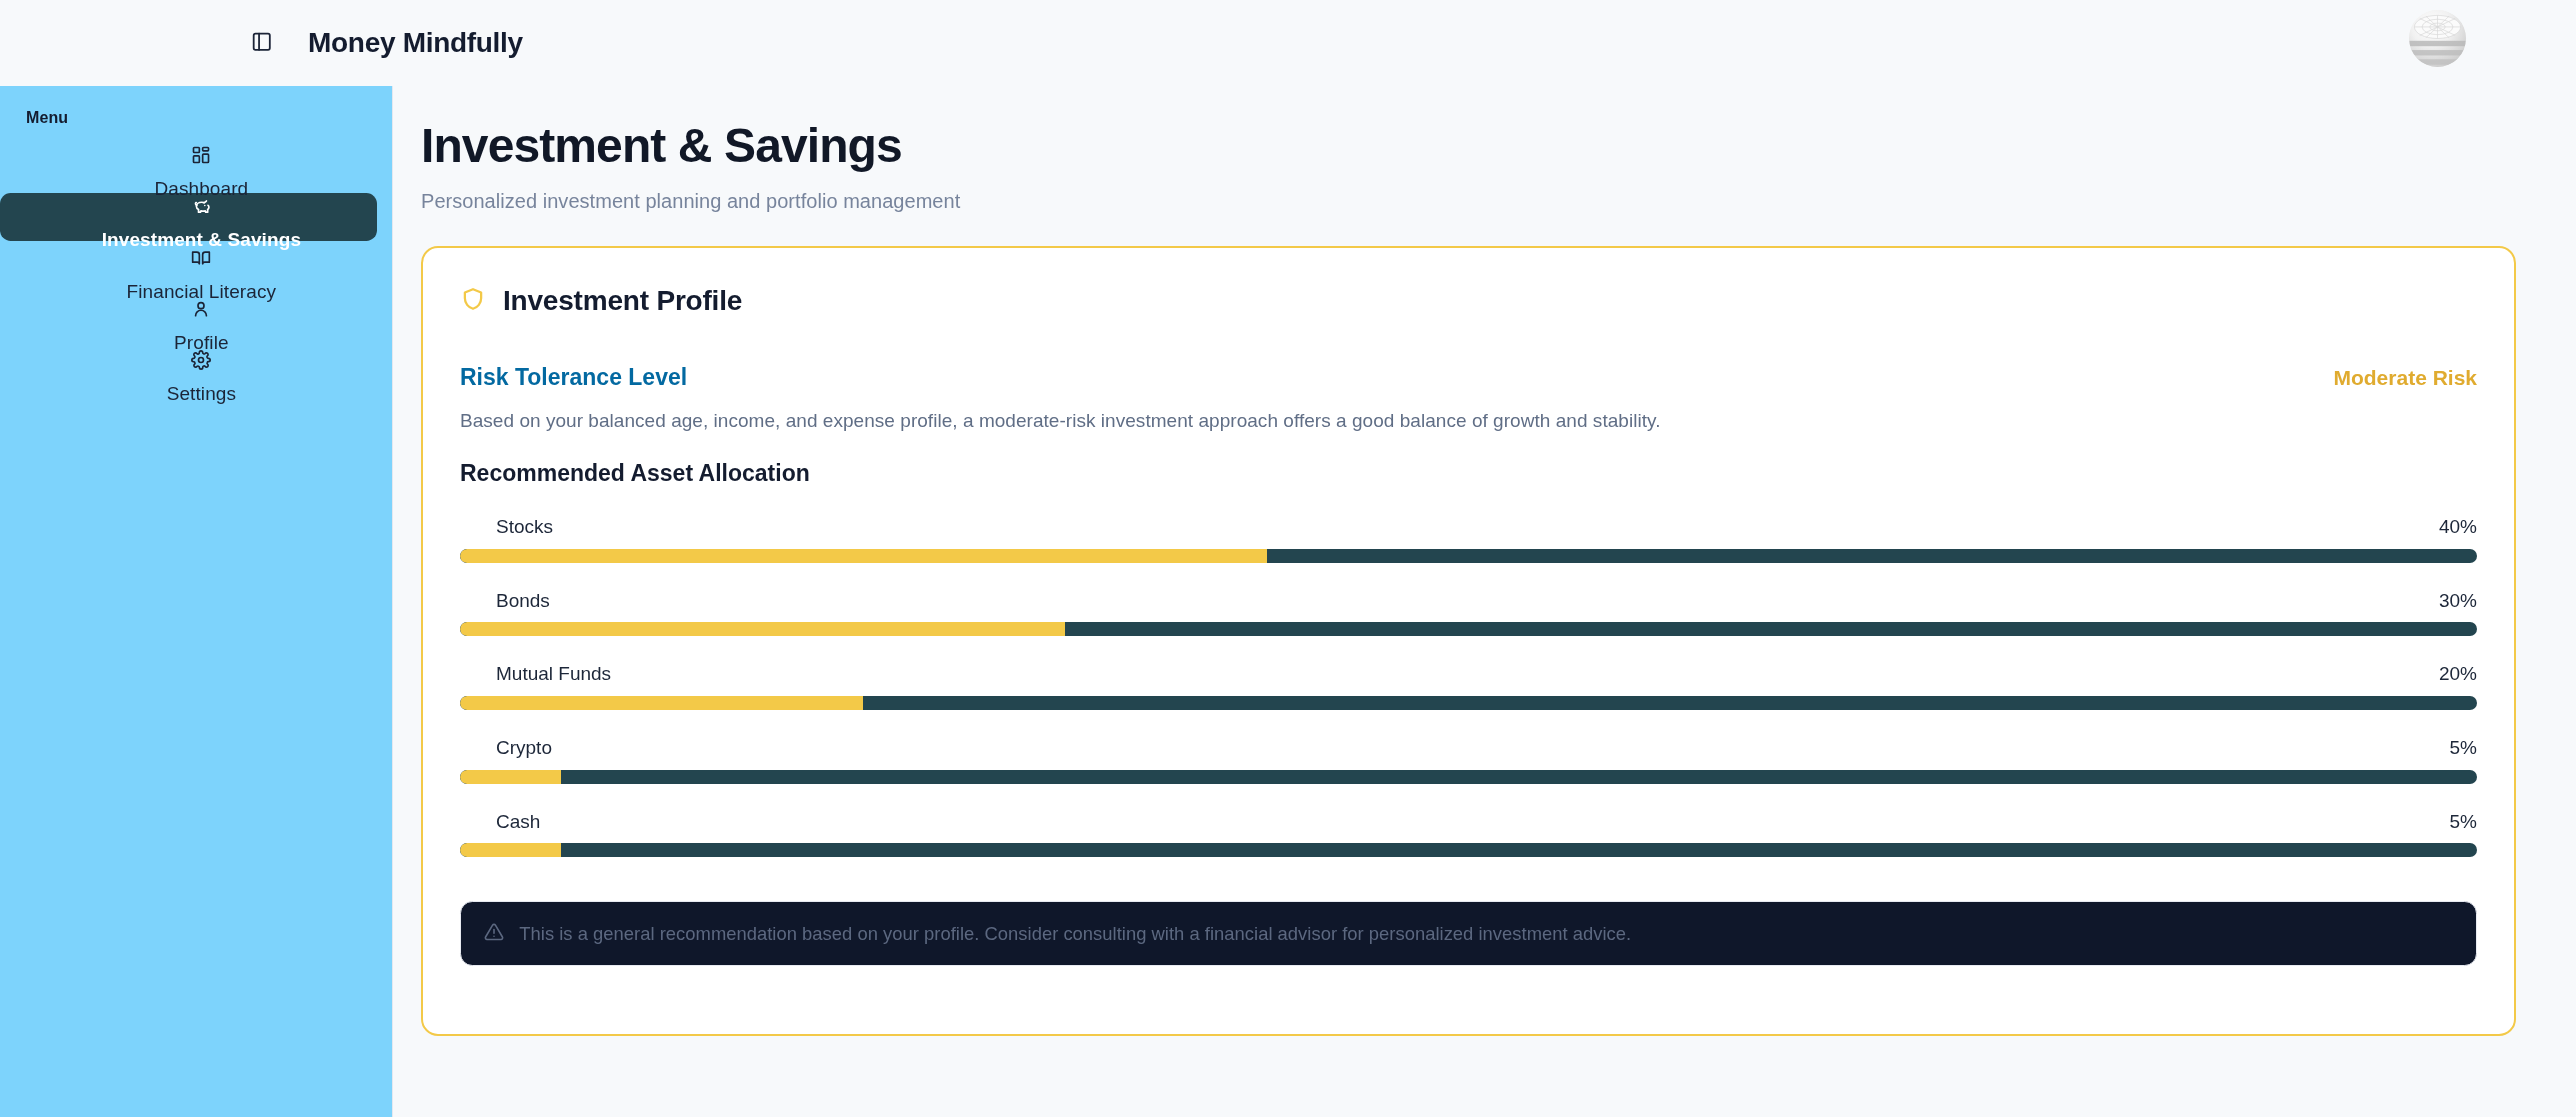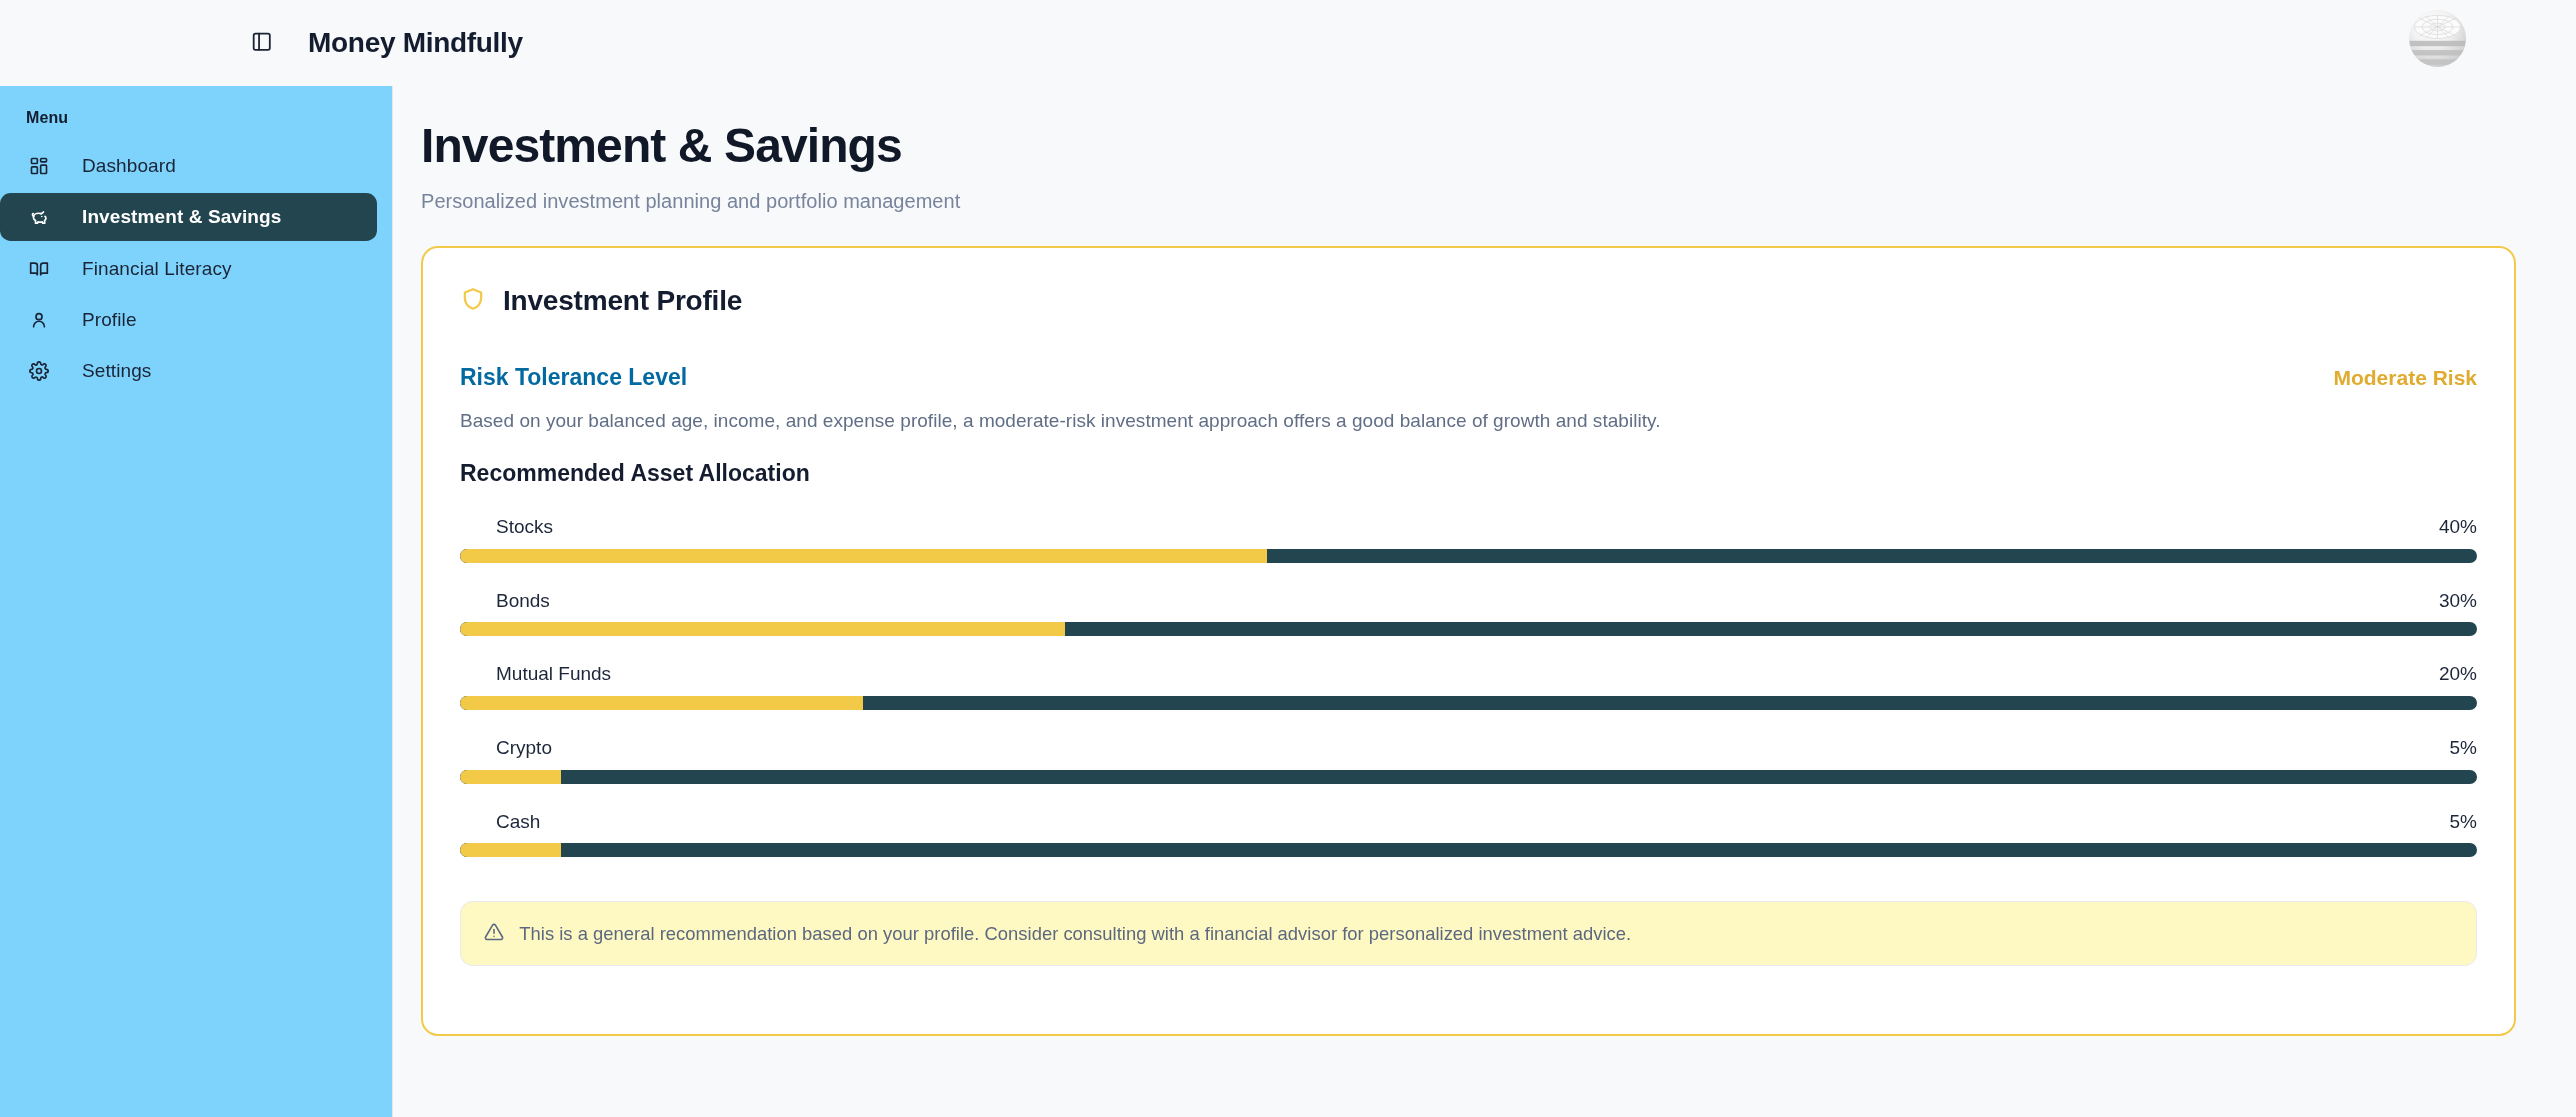--- a/index.html
+++ b/index.html
@@ -70,27 +70,28 @@
   .menu-label {
     font-size: 16px;
     font-weight: 700;
     color: #141c2f;
     padding: 0 26px 12.3px 26px;
     letter-spacing: 0.1px;
   }
   .nav-item {
     display: flex;
     align-items: center;
-    gap: 30px;
+    gap: 10px;
     height: 48px;
     margin: 3.1px 15.3px 3.1px 0;
     padding-left: 26px;
     border-radius: 0 10.7px 10.7px 0;
     cursor: pointer;
     color: #1b2437;
+    flex-direction: column;
   }
   .nav-item .nav-ico {
     width: 26px; height: 26px;
     display: flex; align-items: center; justify-content: center;
     flex: 0 0 26px;
   }
   .nav-item .nav-txt {
     font-size: 19px;
     letter-spacing: 0.1px;
     white-space: nowrap;
@@ -187,21 +188,21 @@
     overflow: hidden;
   }
   .bar-fill {
     height: 100%;
     background: #f3c948;
     border-radius: 7px 0 0 7px;
   }
 
   .note {
     margin-top: 44px;
-    background: #fef9c3;
+    background: #0f172a;
     border: 1.5px solid #e7eaf1;
     border-radius: 12.3px;
     padding: 20px 23px;
     display: flex;
     align-items: center;
     gap: 15.3px;
   }
   .note-txt {
     font-size: 18.4px;
     color: #5c6880;

